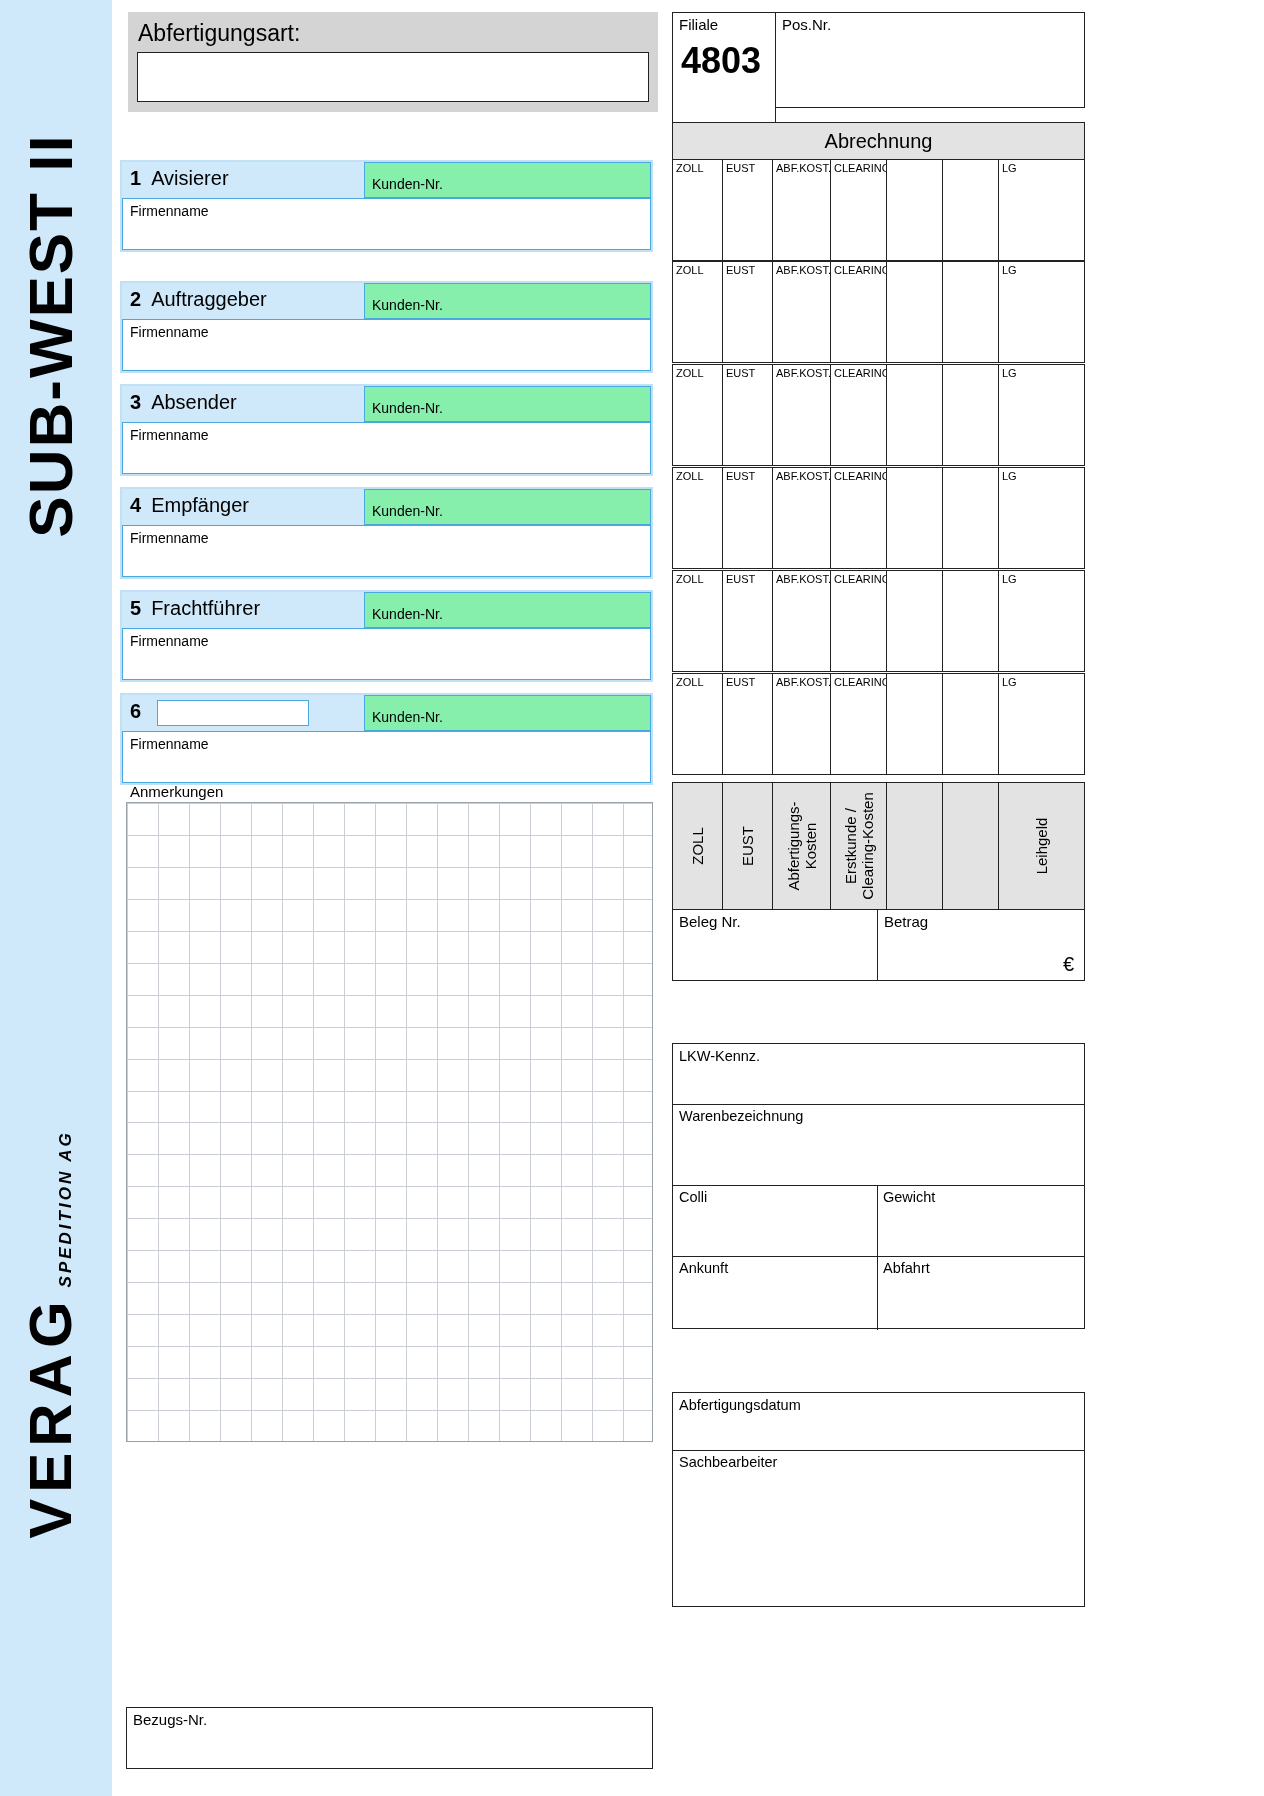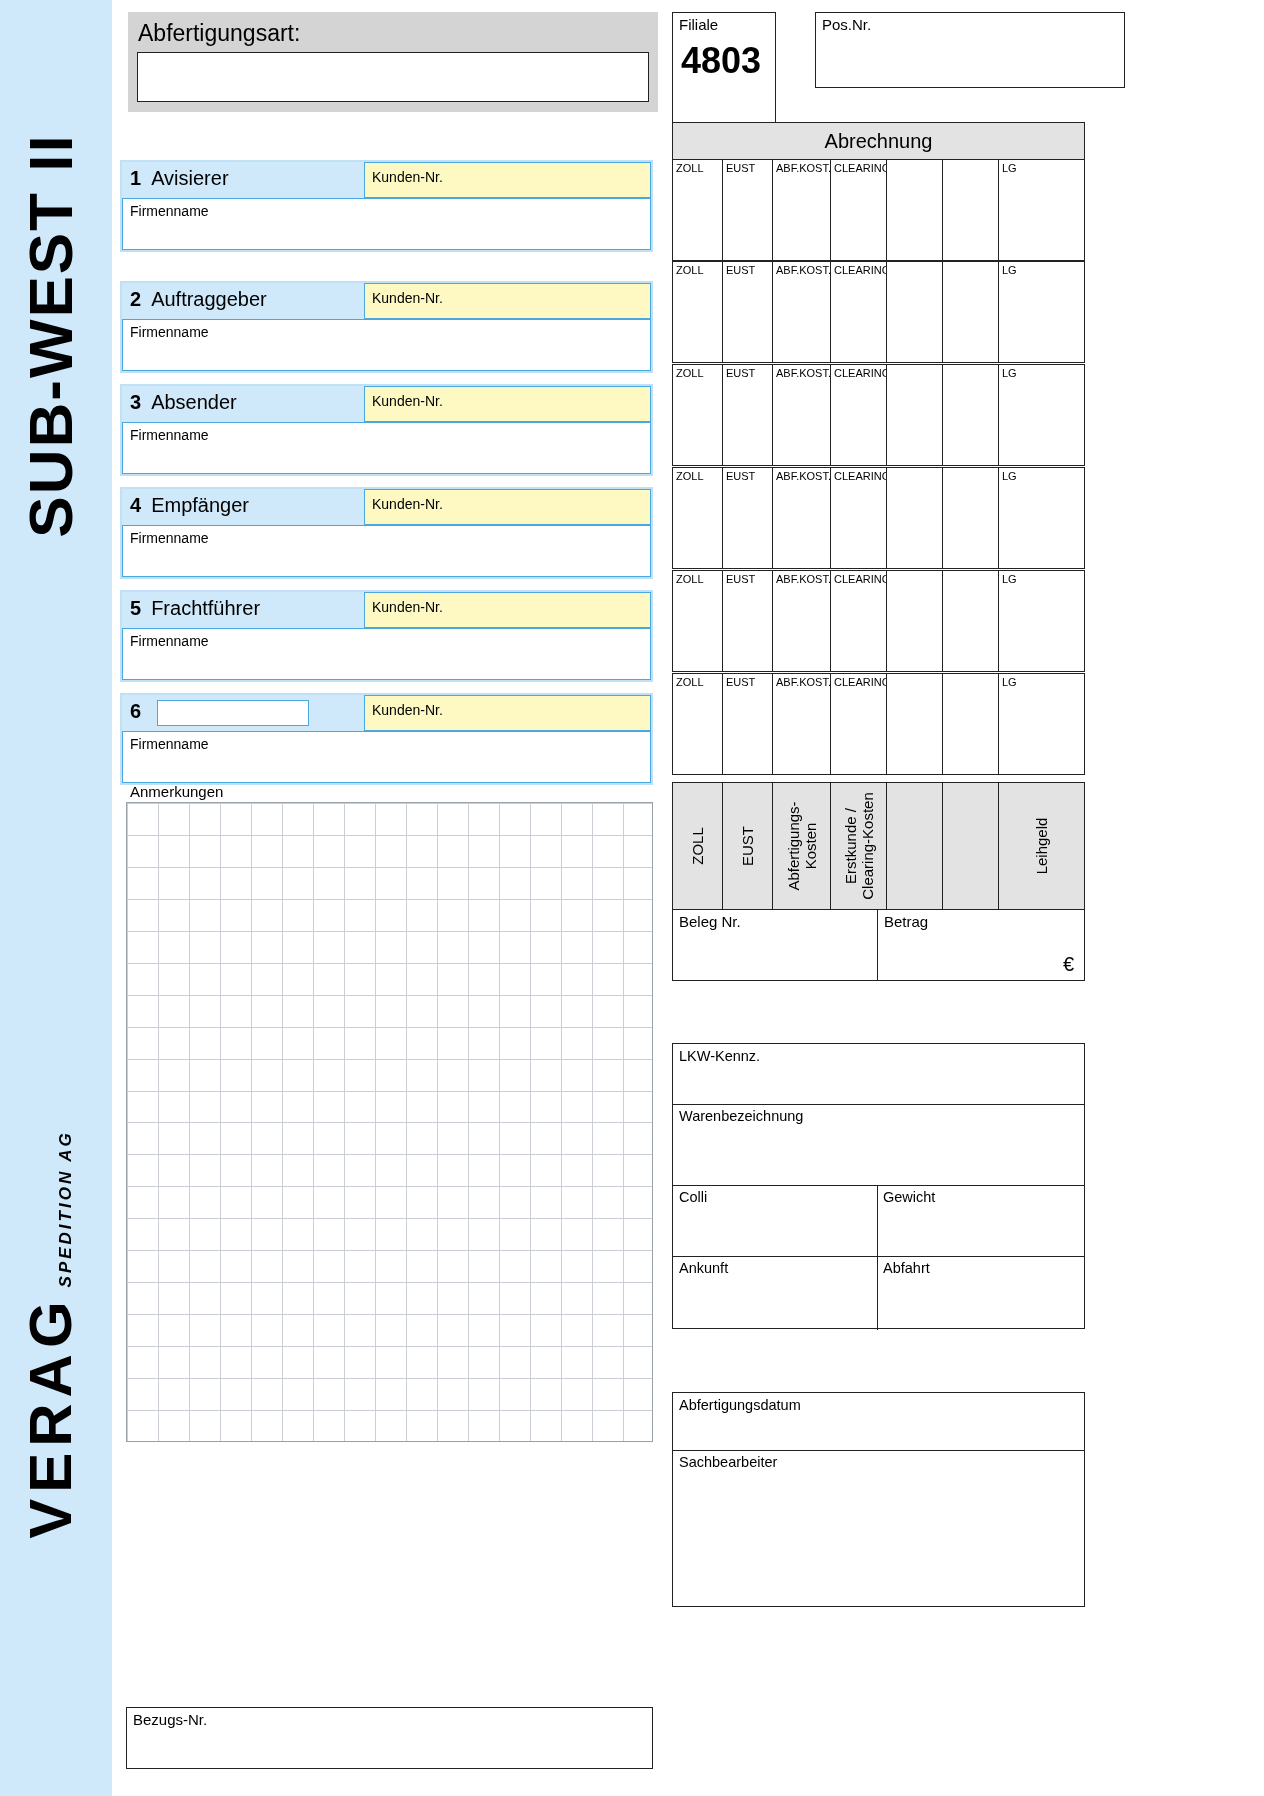--- a/index.html
+++ b/index.html
@@ -96,21 +96,21 @@
     background: #fff;
     border: 1px solid #222;
     box-sizing: border-box;
   }
 
   #filiale-box { left: 672px; top: 12px; width: 104px; height: 116px; }
   #filiale-box .num {
     font-size: 36px; font-weight: bold;
     padding: 2px 8px;
   }
-  #posnr-box { left: 775px; top: 12px; width: 310px; height: 76px; margin-left: 40px; }
+  #posnr-box { left: 775px; top: 12px; width: 310px; height: 96px; }
 
   
   #aviso-box {
     left: 362px; top: 122px; width: 291px; height: 36px;
     border: 1px solid #4aa8e0;
     margin-top: 48px;
   }
 
   
   .party {
@@ -134,23 +134,23 @@
   .party .name-bar .idx {
     font-weight: bold;
     margin-right: 10px;
   }
   .party .kunden {
     position: absolute;
     left: 242px; top: 0;
     right: 0; height: 36px;
     border: 1px solid #4aa8e0;
     box-sizing: border-box;
-    background: #fef9c3;
+    background: #86efac;
     font-size: 14px;
-    padding: 6px 7px;
+    padding: 13px 7px;
   }
   .party .firma {
     position: absolute;
     left: 0; top: 36px; right: 0; bottom: 0;
     border: 1px solid #4aa8e0;
     box-sizing: border-box;
     background: #fff;
     font-size: 14px;
     padding: 4px 7px;
   }

